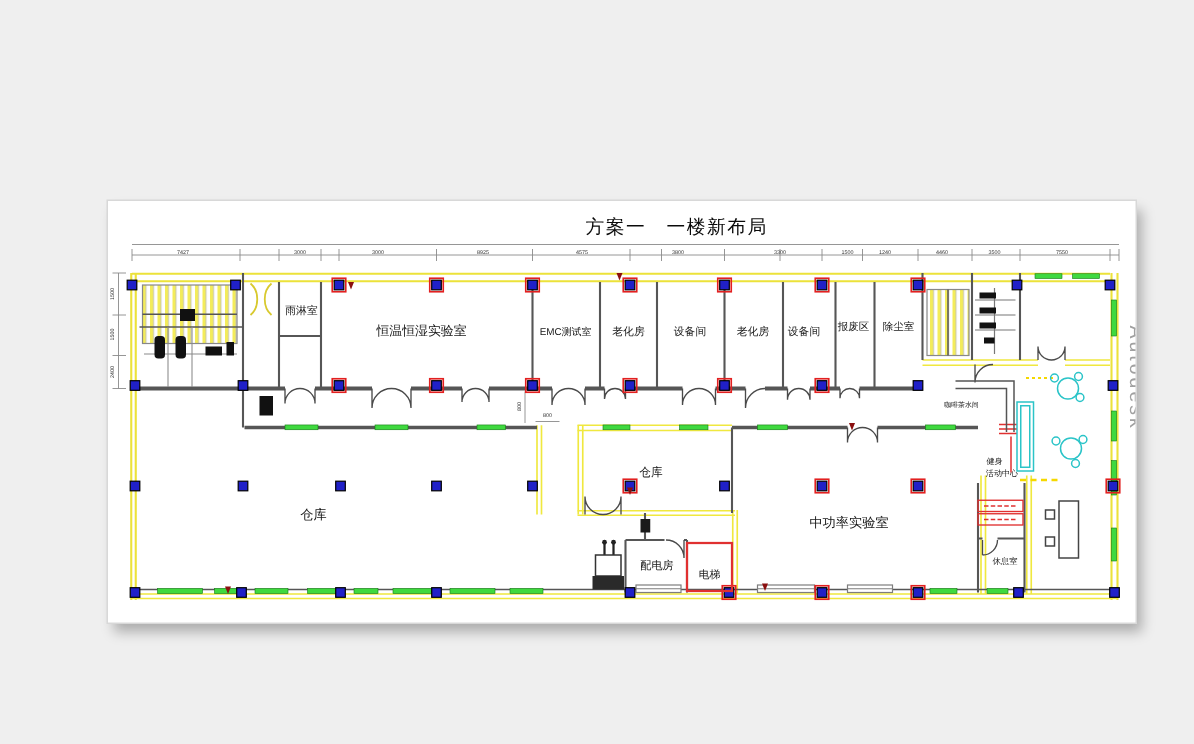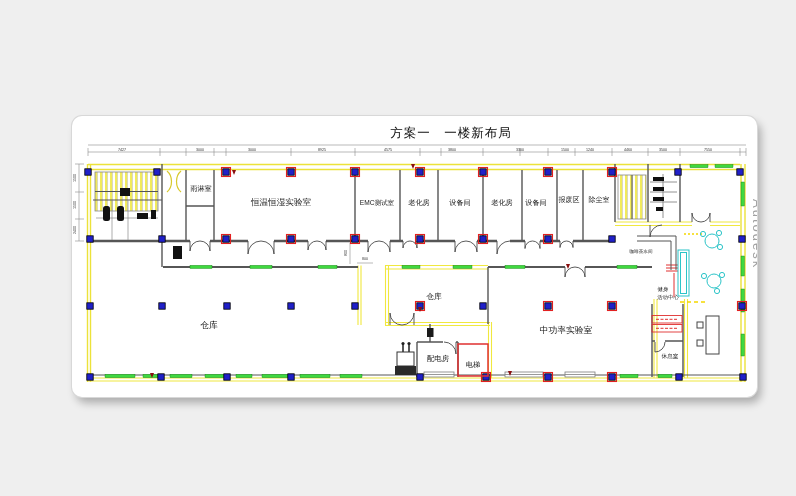--- a/index.html
+++ b/index.html
@@ -1,19 +1,19 @@
 <!DOCTYPE html>
 <html><head>
 <meta charset="utf-8">
 <style>
   html,body{margin:0;padding:0;}
   body{background:#efefef;font-family:"Liberation Sans",sans-serif;}
   .canvas{position:relative;width:796px;height:496px;background:#efefef;overflow:hidden;}
-  .page{position:absolute;left:72px;top:116px;width:685px;height:281px;background:#ffffff;
-        box-shadow:0 0 0 1px #d8d8d8, 4px 6px 8px rgba(0,0,0,.28);border-radius:10px;}
+  .page{position:absolute;left:72px;top:134px;width:685px;height:281px;background:#ffffff;
+        box-shadow:0 0 0 1px #d8d8d8, 4px 6px 8px rgba(0,0,0,.28);}
   svg{position:absolute;left:0;top:0;}
   svg text{font-family:"Liberation Sans",sans-serif;fill:#161616;}
   .ttl{font-size:12.5px;letter-spacing:1px;fill:#0a0a0a;}
   .lbl{text-anchor:middle;}
   .dim{font-size:3.6px;fill:#333;text-anchor:middle;}
   .dimline{stroke:#8a8a8a;stroke-width:0.6;fill:none;}
   .yw{stroke:#ece23a;stroke-width:1.4;fill:none;}
   .yw2{stroke:#f0e83f;stroke-width:1.1;fill:none;}
   .dk{stroke:#565656;fill:none;}
   .gw{fill:#3fd93f;stroke:#157a15;stroke-width:0.4;}

